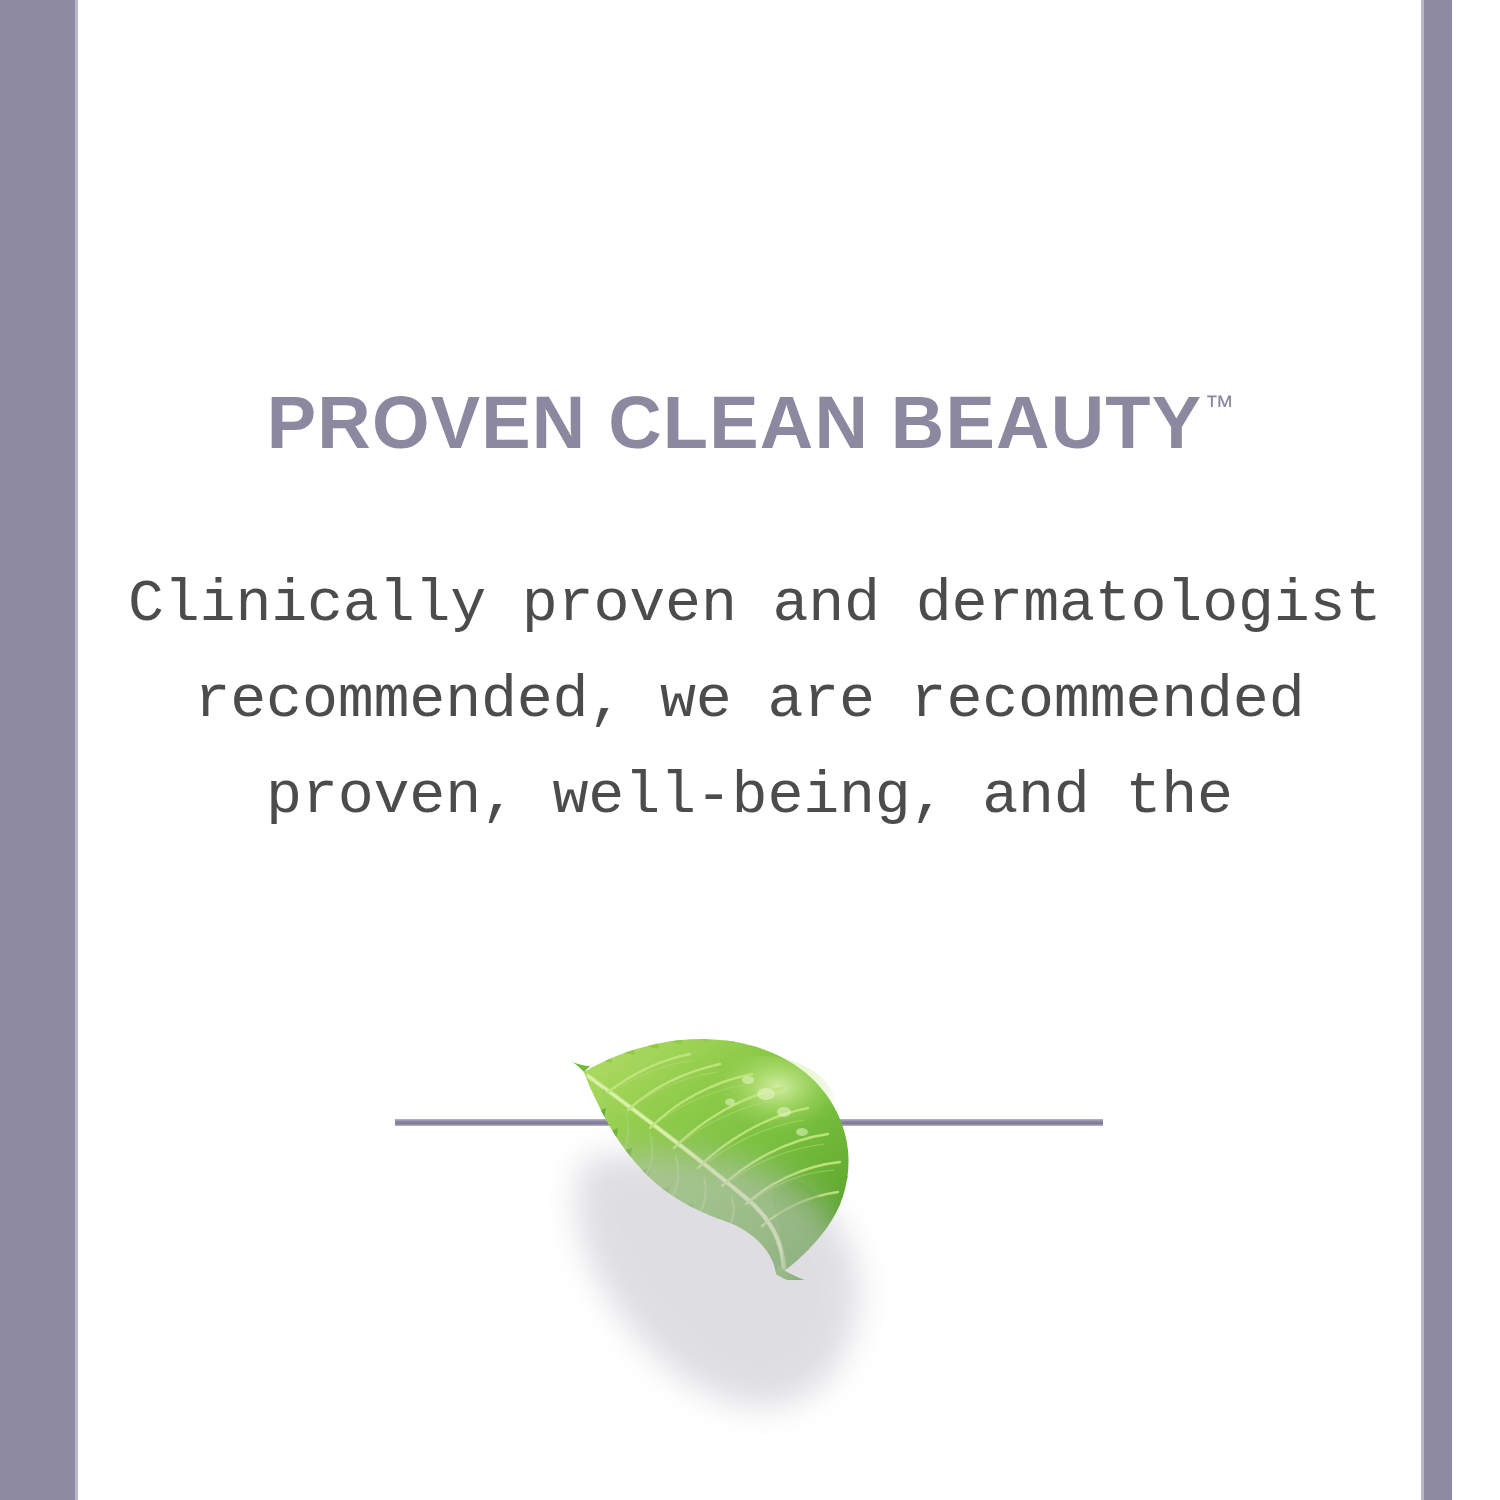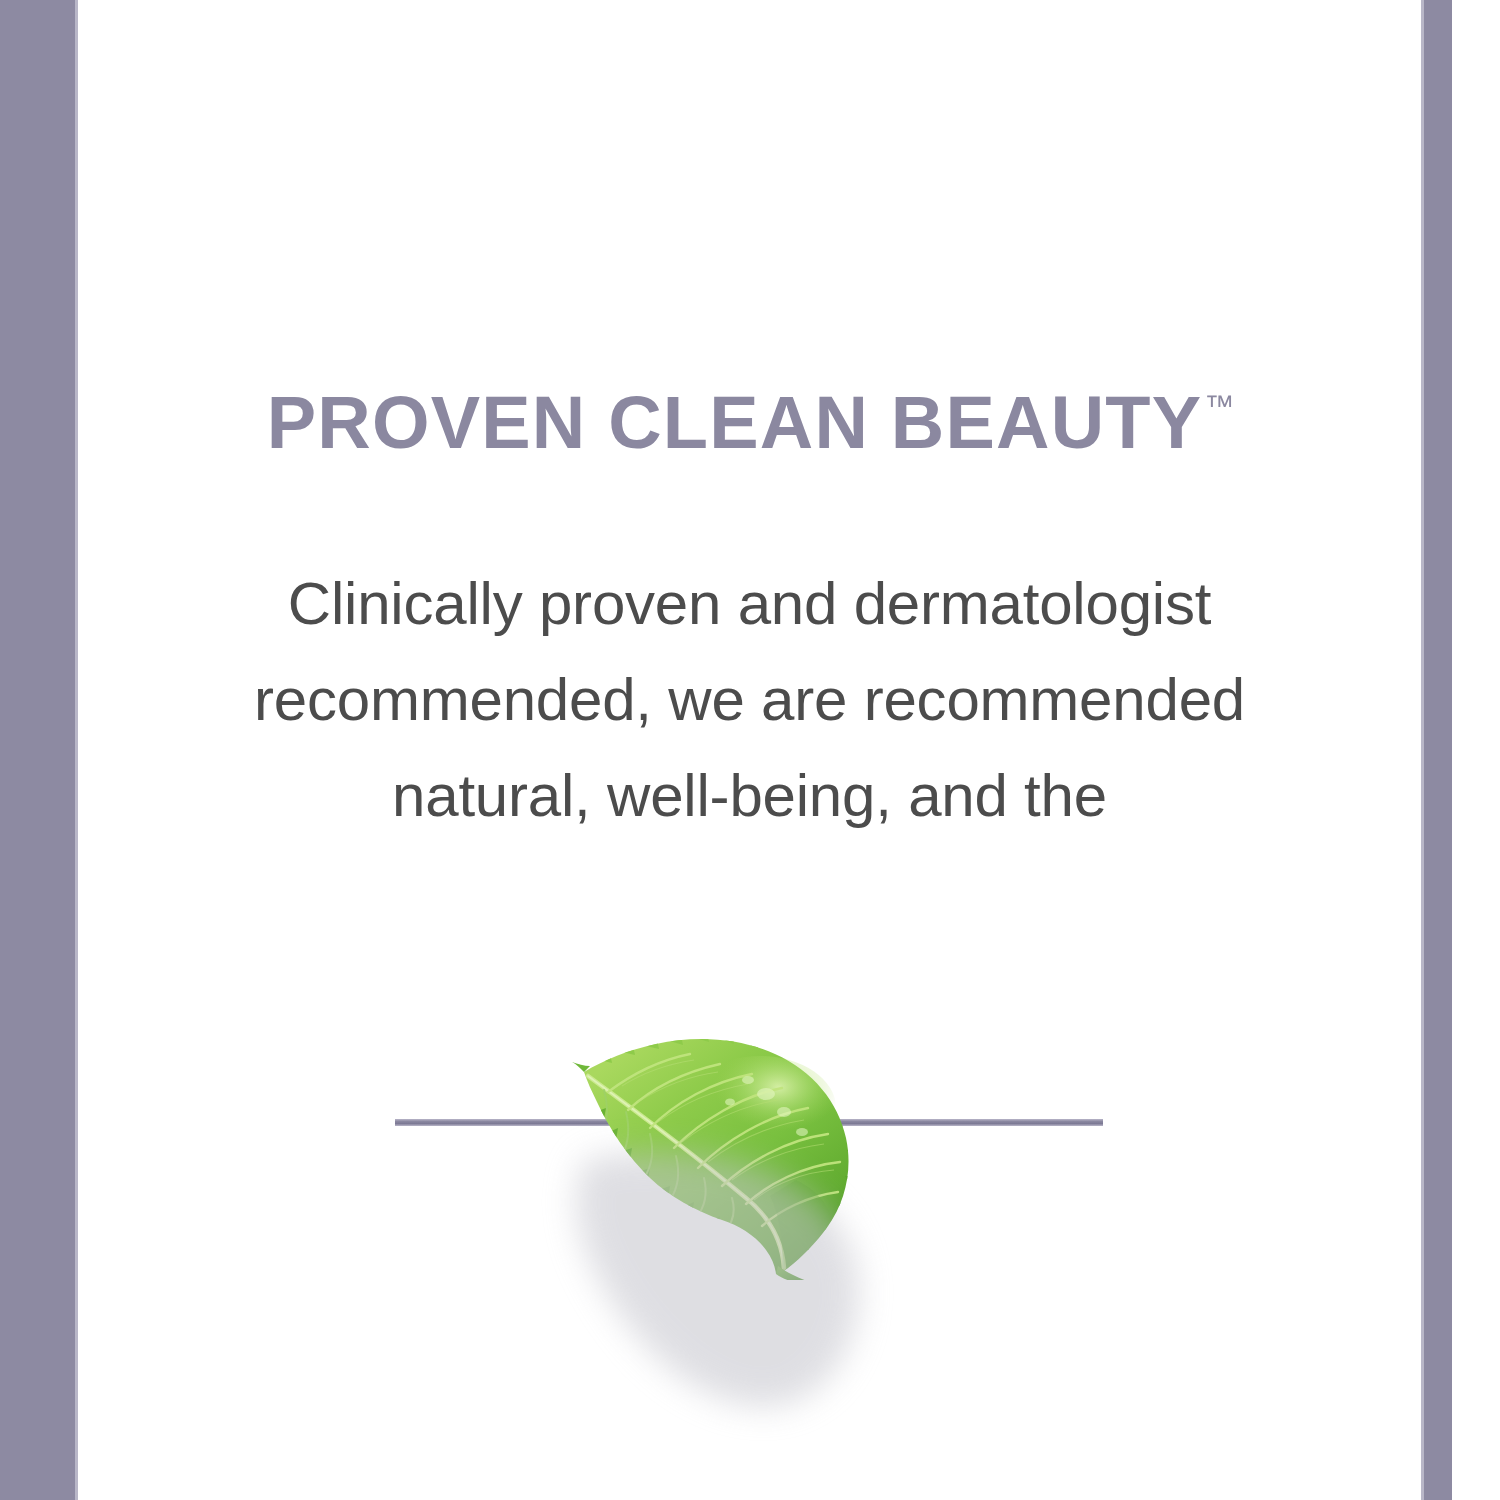--- a/index.html
+++ b/index.html
@@ -76,21 +76,21 @@
   }
 
   
   .body-copy {
     position: absolute;
     left: 50px;
     right: 50px;
     top: 496px;
     text-align: center;
     color: #4c4c4c;
-    font-family: Liberation Sans, sans-serif;
+    font-family: Liberation Mono, monospace;
     font-weight: 300;
     font-size: 60px;
     line-height: 96px;
     letter-spacing: -0.2px;
   }
   .body-copy .line { display: block; white-space: nowrap; }
 
   
   .emblem {
     position: absolute;
@@ -137,21 +137,21 @@
   <div class="band band-right"></div>
   <div class="band-edge band-edge-right"></div>
 
   <div class="card">
 
     <h1 class="heading"><span>PROVEN CLEAN BEAUTY</span><span class="tm">™</span></h1>
 
     <p class="body-copy">
       <span class="line">Clinically proven and dermatologist</span>
       <span class="line">recommended, we are recommended</span>
-      <span class="line">natural, well-being, and the</span>
+      <span class="line">proven, well-being, and the</span>
     </p>
 
     <div class="emblem">
 
       <div class="rule"></div>
 
       <div class="leaf-wrap">
 
         <svg class="shadow-svg" viewBox="0 0 460 320" aria-hidden="true">
           <path d="M95 70

